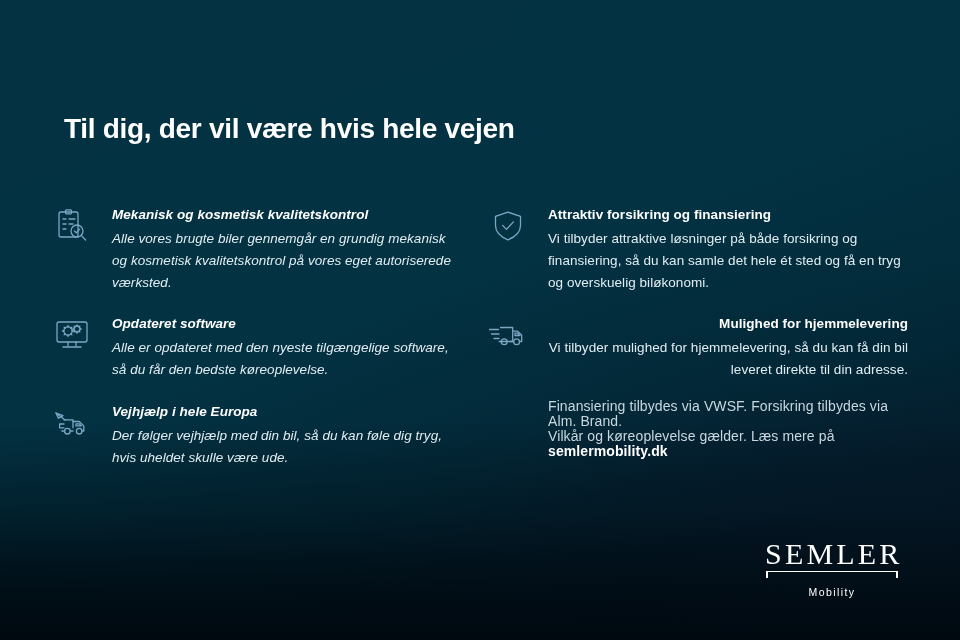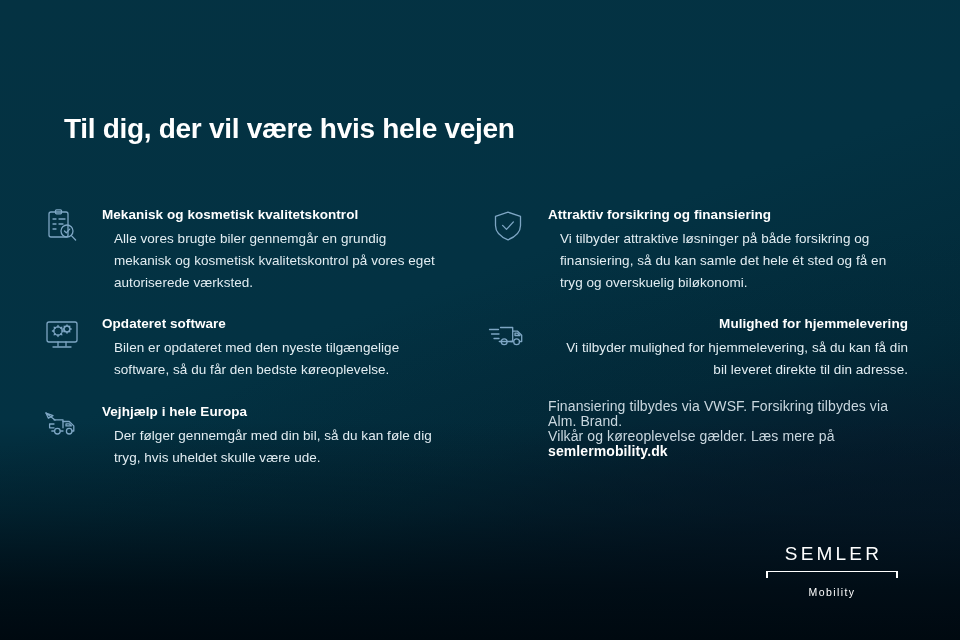--- a/index.html
+++ b/index.html
@@ -48,21 +48,21 @@
     letter-spacing: -0.3px;
     color: #ffffff;
     white-space: nowrap;
   }
 
   
   .col {
     position: absolute;
     top: 206px;
   }
-  .col-left  { left: 42px;  width: 400px; }
+  .col-left  { left: 52px;  width: 400px; font-style: italic; }
   .col-right { left: 488px; width: 420px; }
 
   .feature {
     position: relative;
     padding-left: 60px;
     margin-bottom: 20px;
   }
 
   .feature .icon {
     position: absolute;
@@ -82,21 +82,20 @@
     margin-bottom: 4px;
     letter-spacing: 0.05px;
   }
 
   .feature p {
     font-size: 13.5px;
     font-weight: normal;
     color: #e2edf2;
     line-height: 22px;
     letter-spacing: 0.05px;
-    margin-left: 12px;
   }
 
   
   .col-left  .feature:nth-child(1) { margin-bottom: 21px; }
   .col-left  .feature:nth-child(2) { margin-bottom: 22px; }
   .col-right .feature:nth-child(1) { margin-bottom: 21px; }
   .col-right .feature:nth-child(2) { margin-bottom: 18px; text-align: right; }
 
   
   .fineprint {
@@ -110,22 +109,22 @@
 
   
   .logo {
     position: absolute;
     right: 58px;
     bottom: 42px;
     text-align: center;
     width: 140px;
   }
   .logo .wordmark {
-    font-family: Liberation Sans, sans-serif;
-    font-size: 19px;
+    font-family: Liberation Serif, serif;
+    font-size: 30px;
     letter-spacing: 3.2px;
     color: #ffffff;
     line-height: 28px;
     padding-left: 3px;
   }
   .logo .bracket {
     position: relative;
     height: 9px;
     margin: 3px 4px 0 4px;
     border-top: 1.6px solid #ffffff;
@@ -179,40 +178,40 @@
           <rect x="5" y="5" width="30" height="20" rx="2"></rect>
           <path d="M16 25v4M24 25v4"></path>
           <path d="M11 30h18"></path>
           <circle cx="16" cy="14" r="4.2"></circle>
           <path d="M16 8.4v1.6M16 18v1.6M10.4 14h1.6M20 14h1.6M12.1 10.1l1.1 1.1M18.8 16.8l1.1 1.1M19.9 10.1l-1.1 1.1M13.2 16.8l-1.1 1.1"></path>
           <circle cx="25" cy="12" r="3"></circle>
           <path d="M25 7.8v1.3M25 14.9v1.3M20.8 12h1.3M27.9 12h1.3M22.1 9.1l.9.9M27 14l.9.9M27.9 9.1l-.9.9M23 14l-.9.9"></path>
         </svg>
       </span>
       <h3>Opdateret software</h3>
-      <p>Bilen er opdateret med den nyeste tilgængelige software, så du får den bedste køreoplevelse.</p>
+      <p>Alle er opdateret med den nyeste tilgængelige software, så du får den bedste køreoplevelse.</p>
     </div>
 
     <div class="feature">
       <span class="icon">
         <svg viewBox="0 0 40 36" fill="none" stroke="#7ea6c4" stroke-width="1.3" stroke-linecap="round" stroke-linejoin="round">
           <path d="M4 8l9 7"></path>
           <path d="M4 8l2.4 5.2L11 10.6z"></path>
           <path d="M12 14.8h9v8"></path>
           <path d="M21 16.5h6.2l4.6 4.4v5.1H30"></path>
           <path d="M21 26h-2.2"></path>
           <path d="M12 22.8H7.6V19H12"></path>
           <path d="M12 26H9.8"></path>
           <circle cx="15.4" cy="26.2" r="2.8"></circle>
           <circle cx="27.2" cy="26.2" r="2.8"></circle>
           <path d="M24 18.8h3.2l2.2 2.1H24z"></path>
         </svg>
       </span>
       <h3>Vejhjælp i hele Europa</h3>
-      <p>Der følger gennemgår med din bil, så du kan føle dig tryg, hvis uheldet skulle være ude.</p>
+      <p>Der følger vejhjælp med din bil, så du kan føle dig tryg, hvis uheldet skulle være ude.</p>
     </div>
 
   </div>
 
   <div class="col col-right">
 
     <div class="feature">
       <span class="icon">
         <svg viewBox="0 0 40 36" fill="none" stroke="#7ea6c4" stroke-width="1.3" stroke-linecap="round" stroke-linejoin="round">
           <path d="M20 4.2L7.5 8.4v9.1c0 6.4 5.3 11.4 12.5 14.3 7.2-2.9 12.5-7.9 12.5-14.3V8.4z"></path>

